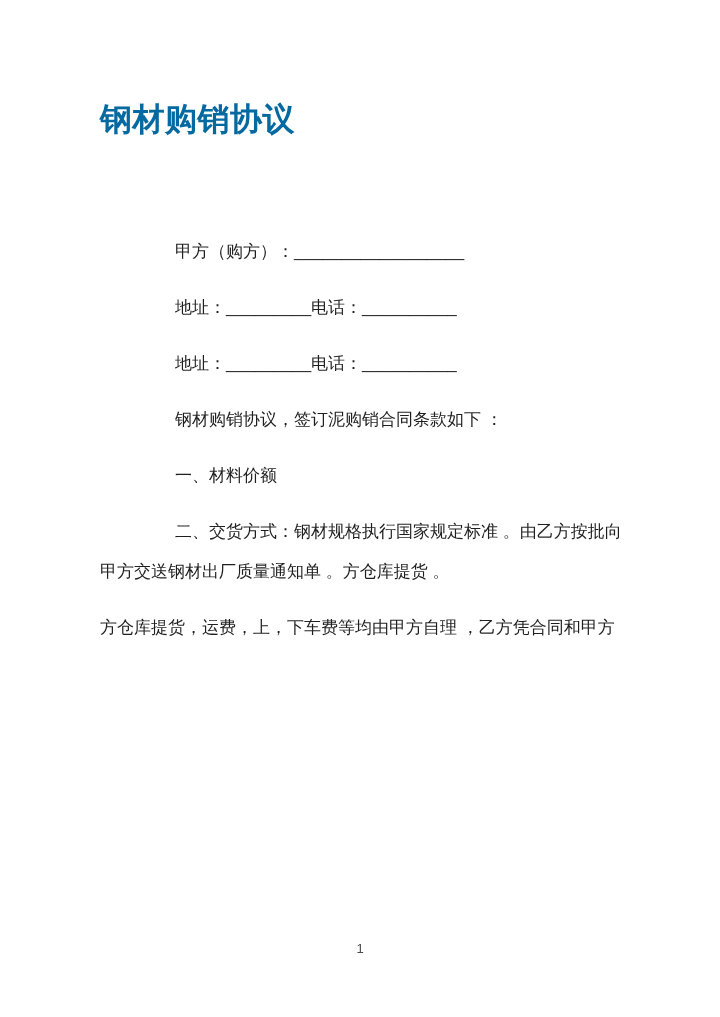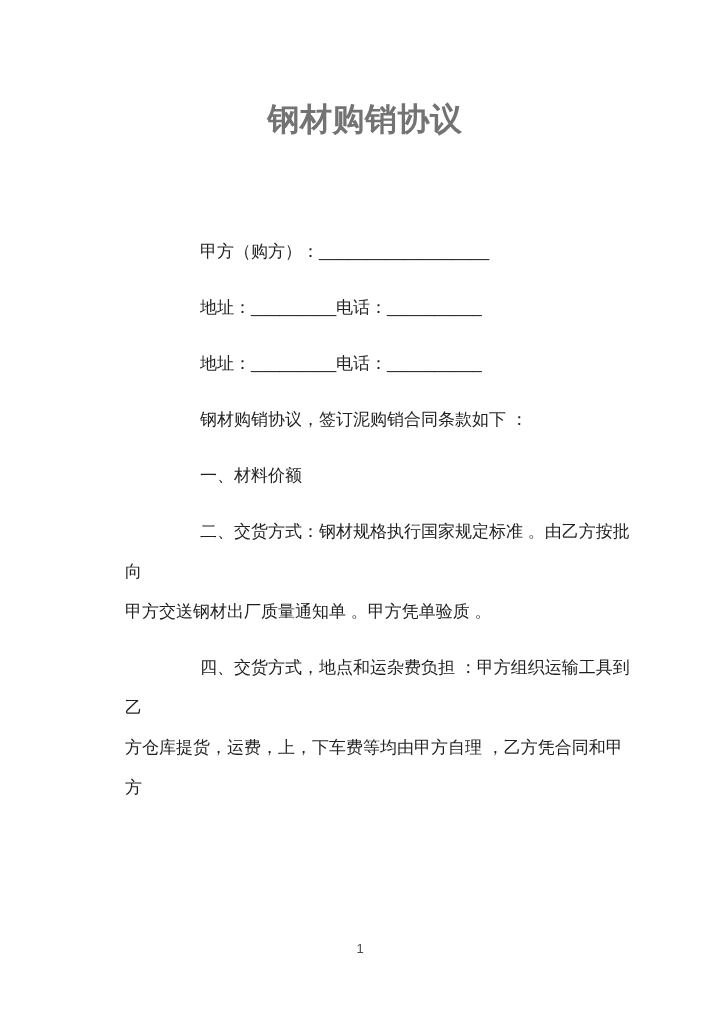--- a/index.html
+++ b/index.html
@@ -17,36 +17,34 @@
     color: #1f1f1f;
   }
   .content {
     padding: 0 90px 0 100px;
   }
   .doc-title {
     margin: 99px 0 0 0;
     font-size: 32px;
     line-height: 40px;
     font-weight: bold;
-    text-align: center;
-    color: #737373;
+    color: #0369a1;
     letter-spacing: 0.5px;
   }
   .para {
     margin: 0 0 16px 0;
     font-size: 17px;
     line-height: 40px;
     word-break: break-all;
   }
   .para.first-para {
     margin-top: 93px;
   }
   .line {
     white-space: pre-wrap;
-    margin-left: 25px;
   }
   .line.indent {
     text-indent: 75px;
   }
   .page-number {
     position: absolute;
     top: 941px;
     left: 0;
     right: 0;
     text-align: center;
@@ -81,25 +79,24 @@
     </div>
 
     <div class="para">
       <div class="line indent">一、材料价额</div>
     </div>
 
 
 
     <div class="para">
       <div class="line indent">二、交货方式：钢材规格执行国家规定标准 。由乙方按批向</div>
-      <div class="line">甲方交送钢材出厂质量通知单 。甲方凭单验质 。</div>
+      <div class="line">甲方交送钢材出厂质量通知单 。方仓库提货 。</div>
     </div>
 
 
     <div class="para">
-      <div class="line indent">四、交货方式，地点和运杂费负担 ：甲方组织运输工具到乙</div>
       <div class="line">方仓库提货，运费，上，下车费等均由甲方自理 ，乙方凭合同和甲方</div>
     </div>
 
   </div>
 
   <div class="page-number">1</div>
 </div>
 
 </body></html>

